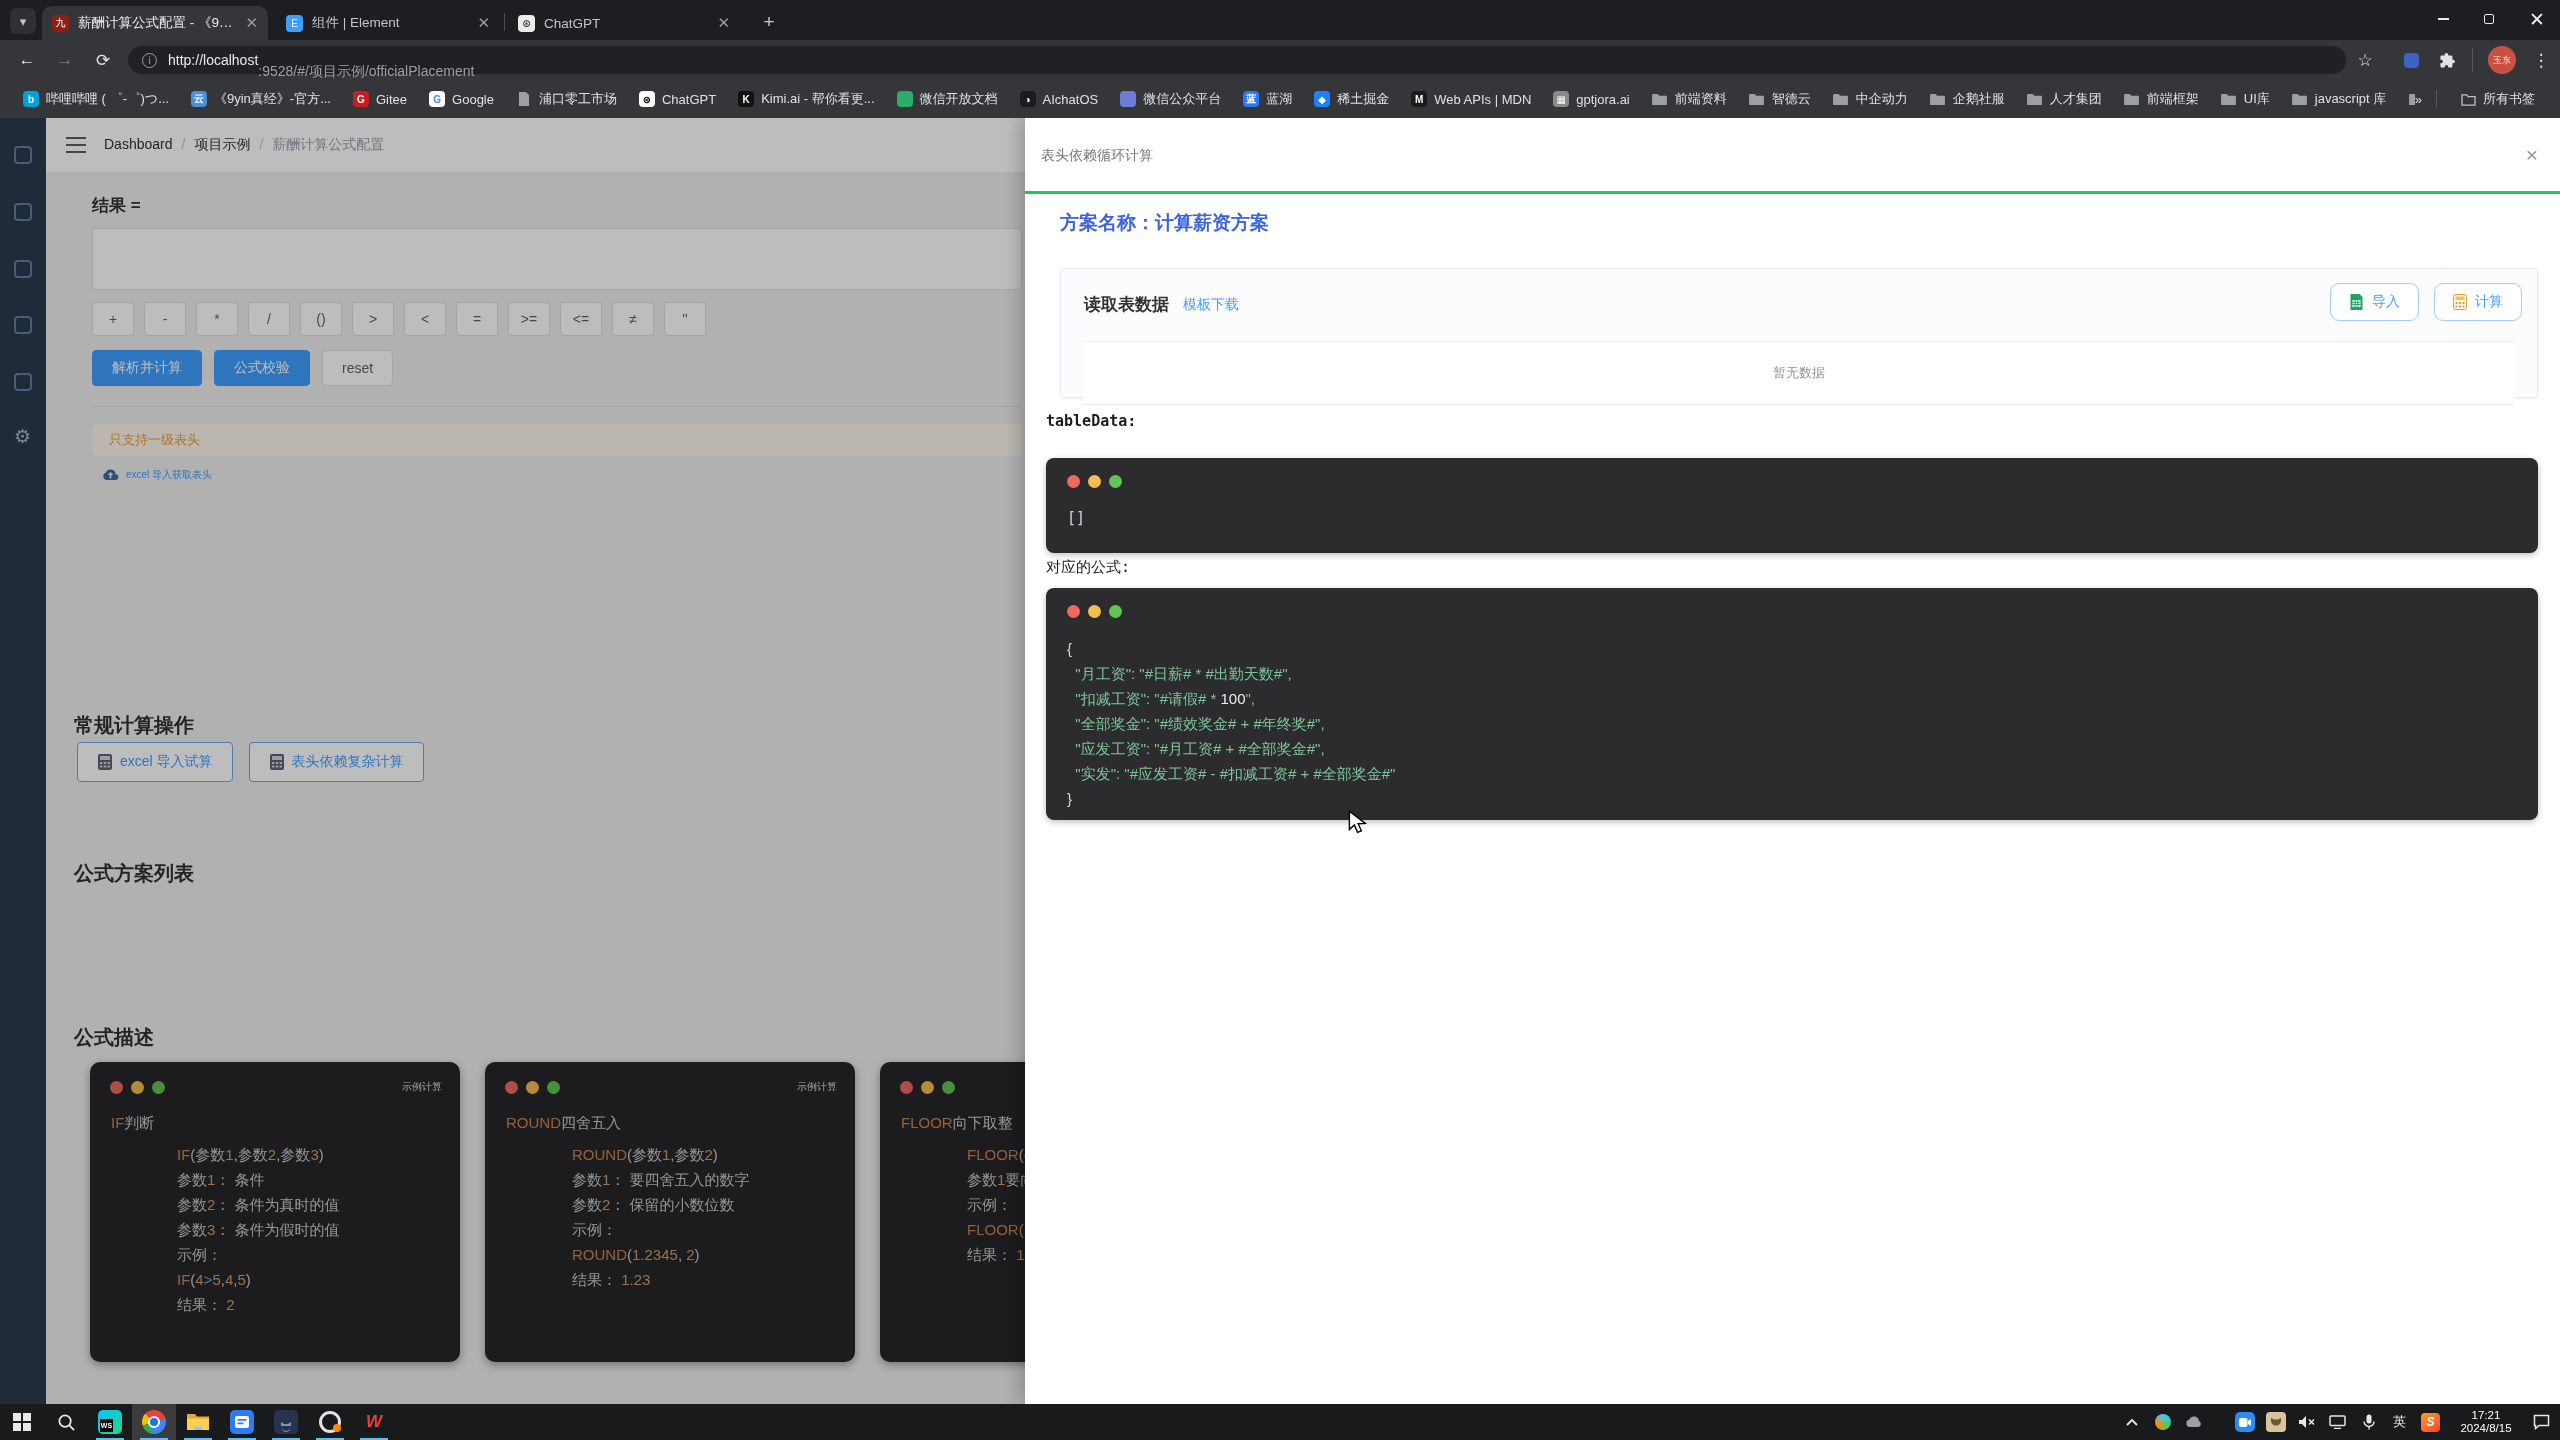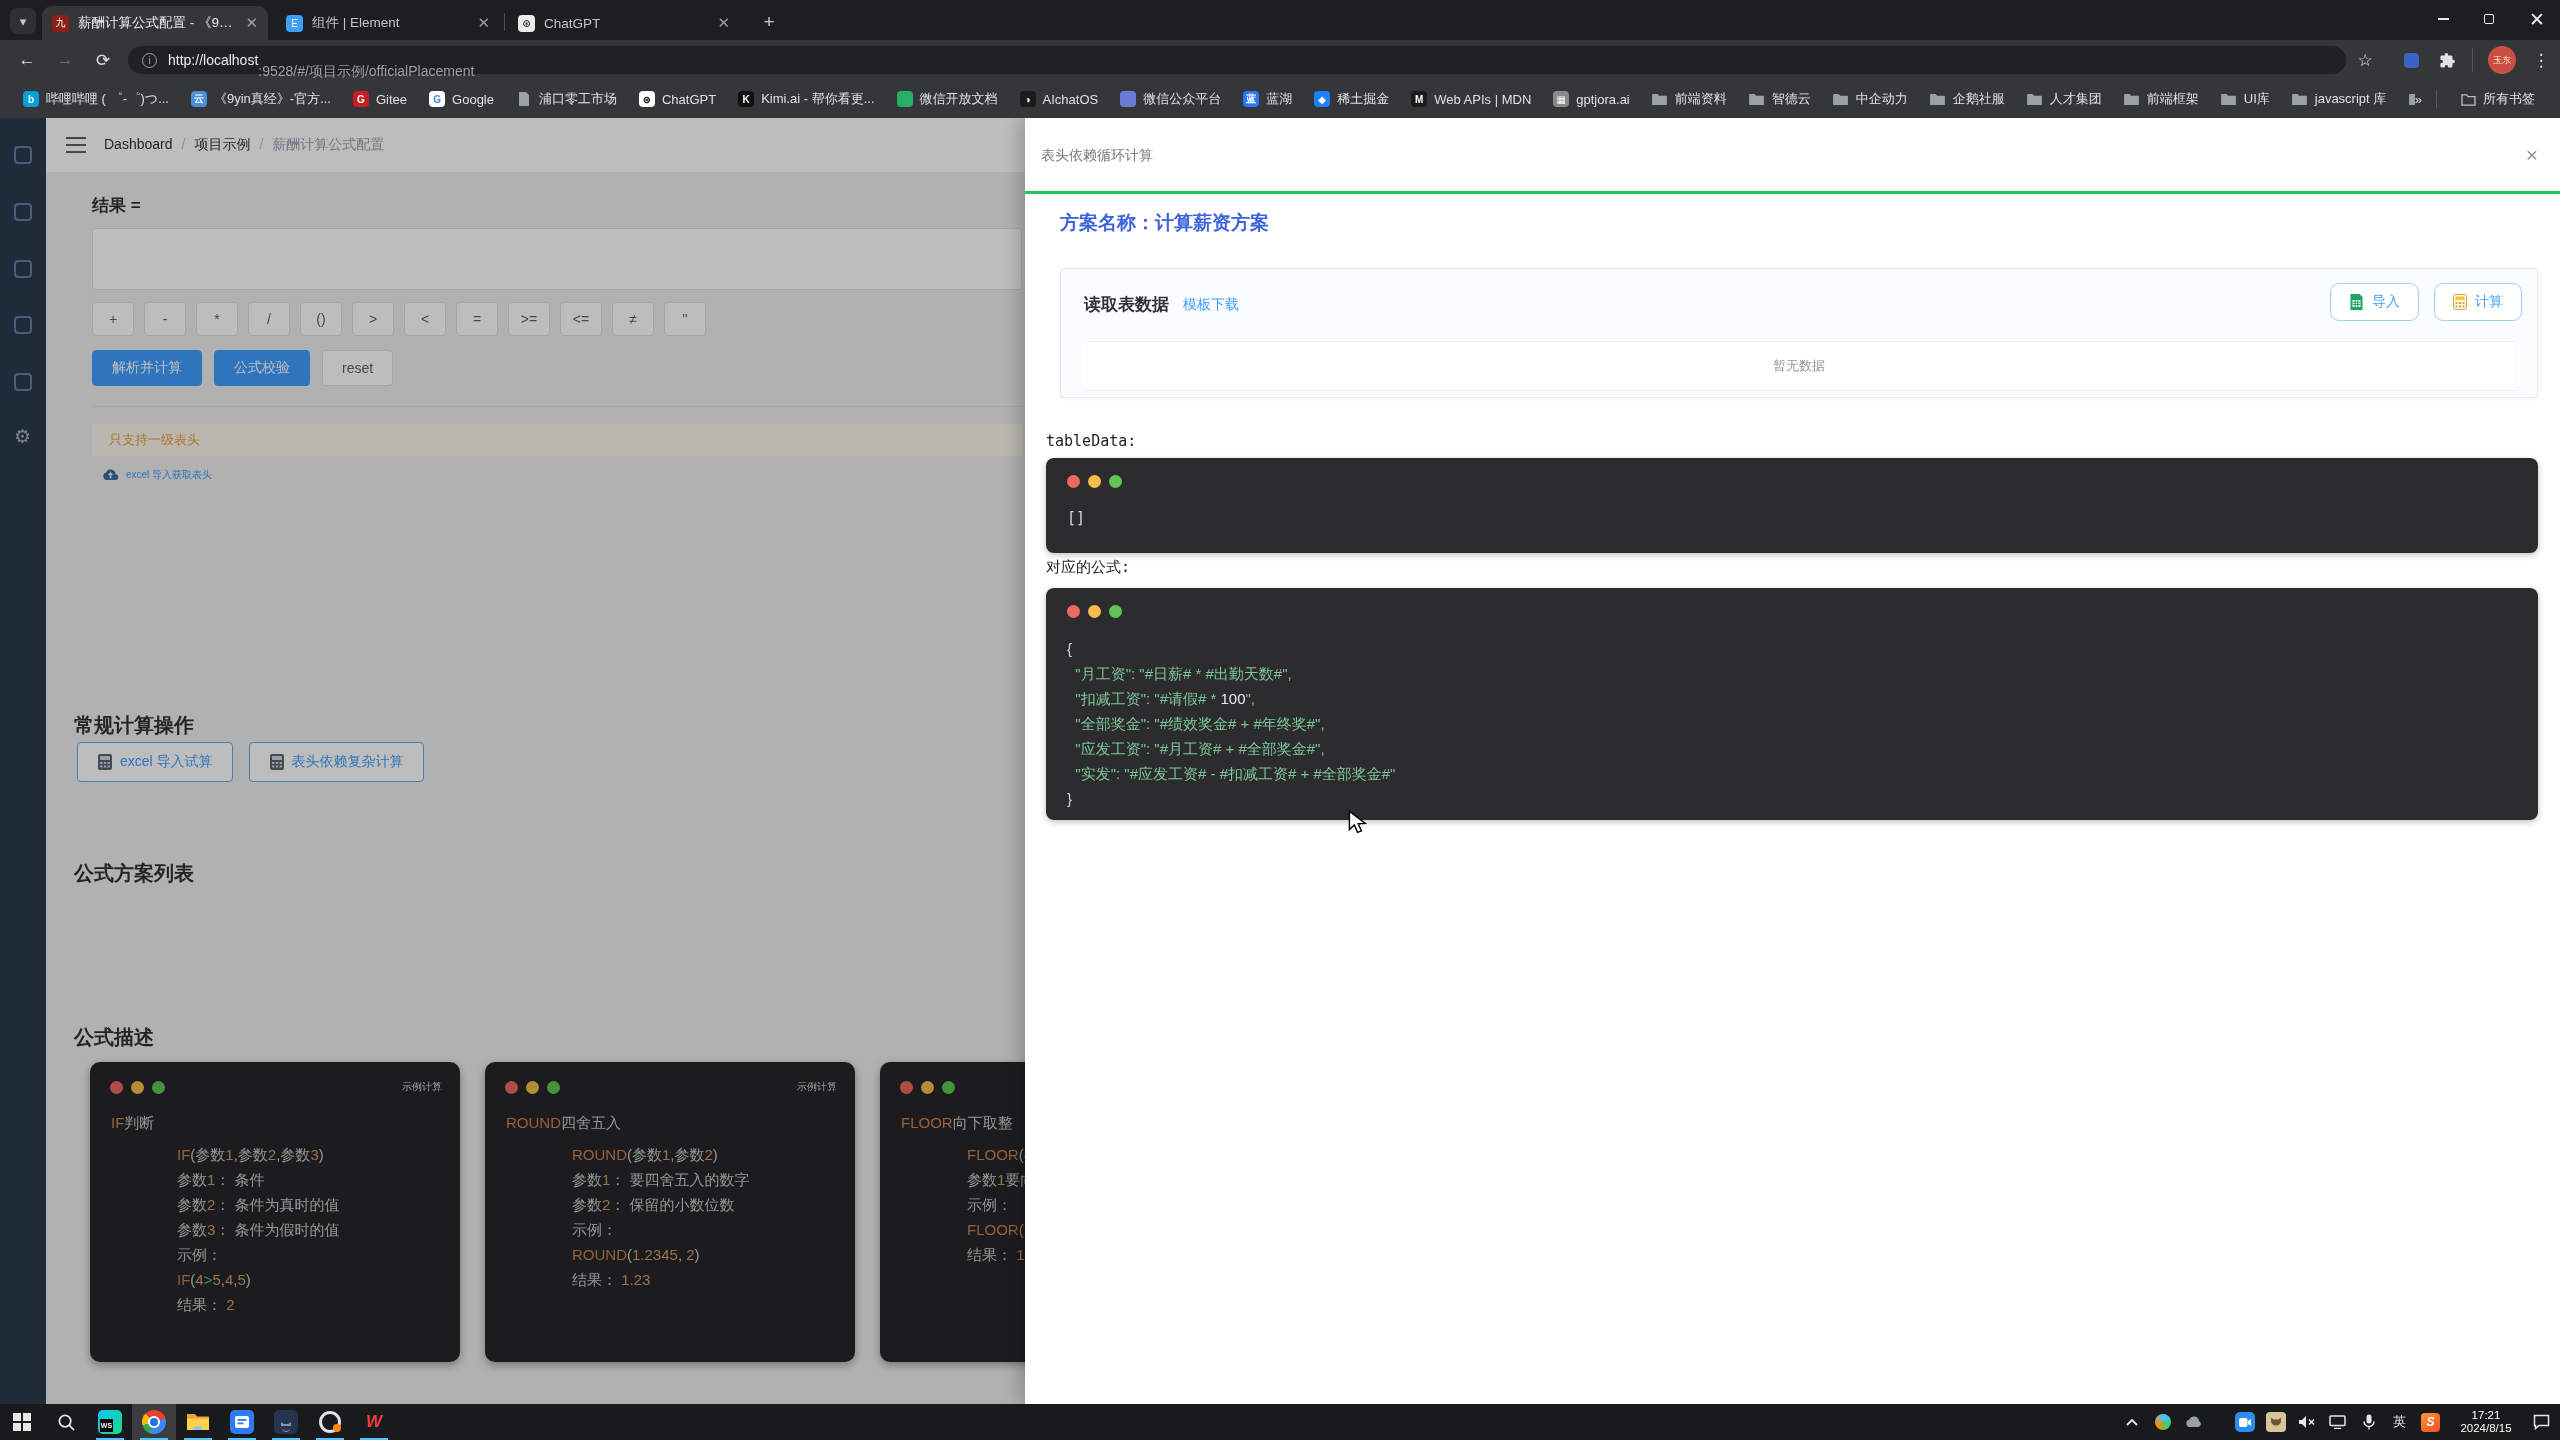--- a/index.html
+++ b/index.html
@@ -89,21 +89,21 @@
   #drawer{position:absolute;left:1025px;top:0;width:1535px;height:1286px;background:#fff;z-index:10;box-shadow:-6px 0 16px rgba(0,0,0,.2);}
   #drawer-header{position:absolute;left:0;top:0;width:100%;height:76px;border-bottom:3px solid #22c55e;}
   #drawer-title{position:absolute;left:16px;top:29px;font-size:14px;color:#72767b;}
   #drawer-close{position:absolute;right:22px;top:25px;font-size:21px;color:#909399;}
   #plan-name{position:absolute;left:35px;top:92px;font-size:19px;font-weight:700;color:#3d63dd;}
   #read-card{position:absolute;left:35px;top:150px;width:1478px;height:130px;background:#fbfcfd;border:1px solid #e6eaf0;border-radius:4px;box-shadow:0 1px 4px rgba(0,0,0,.06);}
   #read-title{position:absolute;left:23px;top:24px;font-size:17px;font-weight:700;color:#303133;}
   #template-link{position:absolute;left:122px;top:27px;font-size:14px;color:#409eff;}
   #read-btns{position:absolute;right:15px;top:14px;display:flex;gap:15px;}
   .dbtn{height:38px;border:1px solid #a4cdf8;border-radius:9px;background:#fff;color:#409eff;font-size:14px;display:flex;align-items:center;gap:8px;padding:0 18px;}
-  #empty-table{position:absolute;left:22px;right:22px;top:72px;height:50px;background:#fff;border-top:1px solid #ebeef5;border-bottom:1px solid #ebeef5;display:flex;align-items:center;justify-content:center;color:#909399;font-size:13px;}
+  #empty-table{position:absolute;left:22px;right:22px;top:72px;height:64px;background:#fff;border-top:1px solid #ebeef5;border-bottom:1px solid #ebeef5;display:flex;align-items:center;justify-content:center;color:#909399;font-size:13px;}
   .code-label{position:absolute;left:21px;font-size:15px;color:#1c1c1c;font-family:"DejaVu Sans Mono",monospace;}
   .codeblock{position:absolute;left:21px;width:1492px;background:#2c2c2e;border-radius:8px;box-shadow:0 2px 6px rgba(0,0,0,.25);}
   .codeblock .dots{position:absolute;left:21px;top:17px;}
   .code-body{position:absolute;left:21px;top:48px;right:20px;font-family:"DejaVu Sans Mono",monospace;font-size:15px;line-height:25px;white-space:pre;}
   #codeblock1{top:340px;height:95px;}
   #codeblock2{top:470px;height:232px;}
 
   
   #cursor{position:absolute;left:1348px;top:692px;z-index:50;}
 
@@ -510,21 +510,21 @@
                 <rect x="2.5" y="11.5" width="2" height="2" fill="#d9a23c"></rect>
                 <rect x="6" y="11.5" width="2" height="2" fill="#d9a23c"></rect>
                 <rect x="9.5" y="11.5" width="2" height="2" fill="#d9a23c"></rect>
               </svg>
             <span>计算</span>
           </button>
         </div>
         <div id="empty-table">暂无数据</div>
       </div>
 
-      <div class="code-label" style="top:314px;">tableData:</div>
+      <div class="code-label" style="top:294px;font-weight:bold;">tableData:</div>
       <div class="codeblock" id="codeblock1">
         <span class="dots">
             <i class="d r"></i>
             <i class="d y"></i>
             <i class="d g"></i>
           </span>
         <div class="code-body" style="color:#d3d8dc;">[]</div>
       </div>
 
       <div class="code-label" style="top:440px;">对应的公式:</div>

